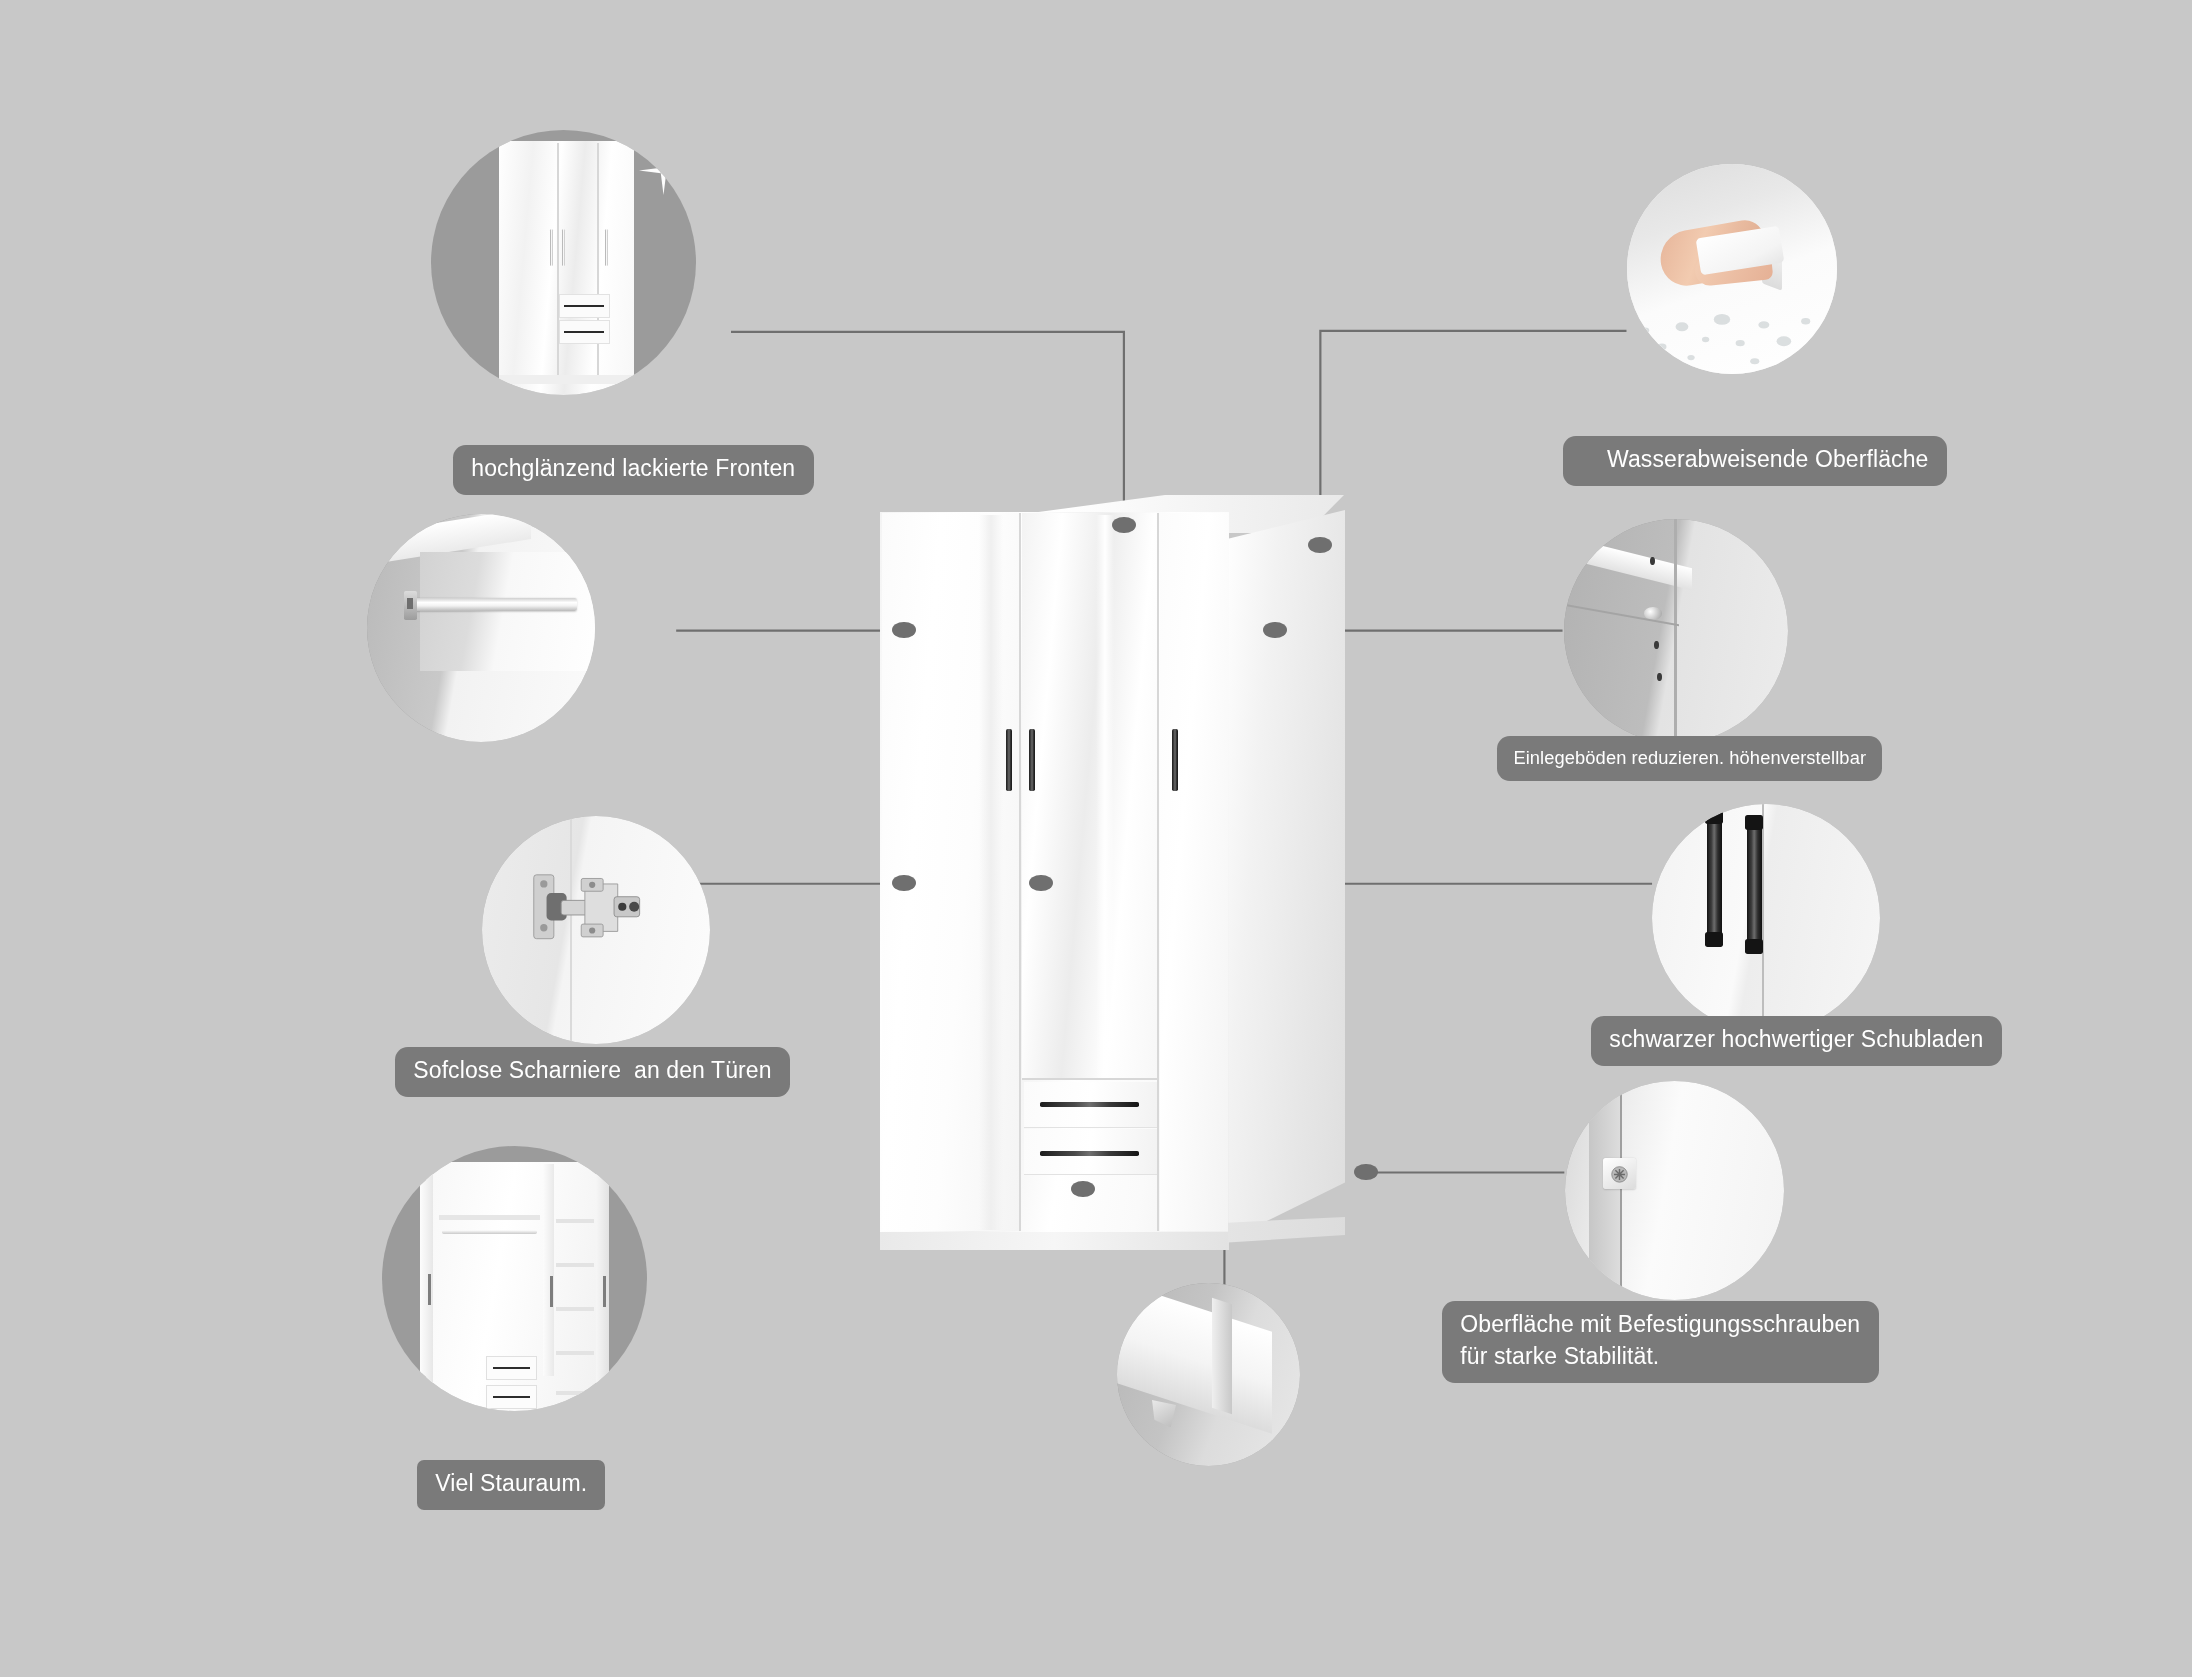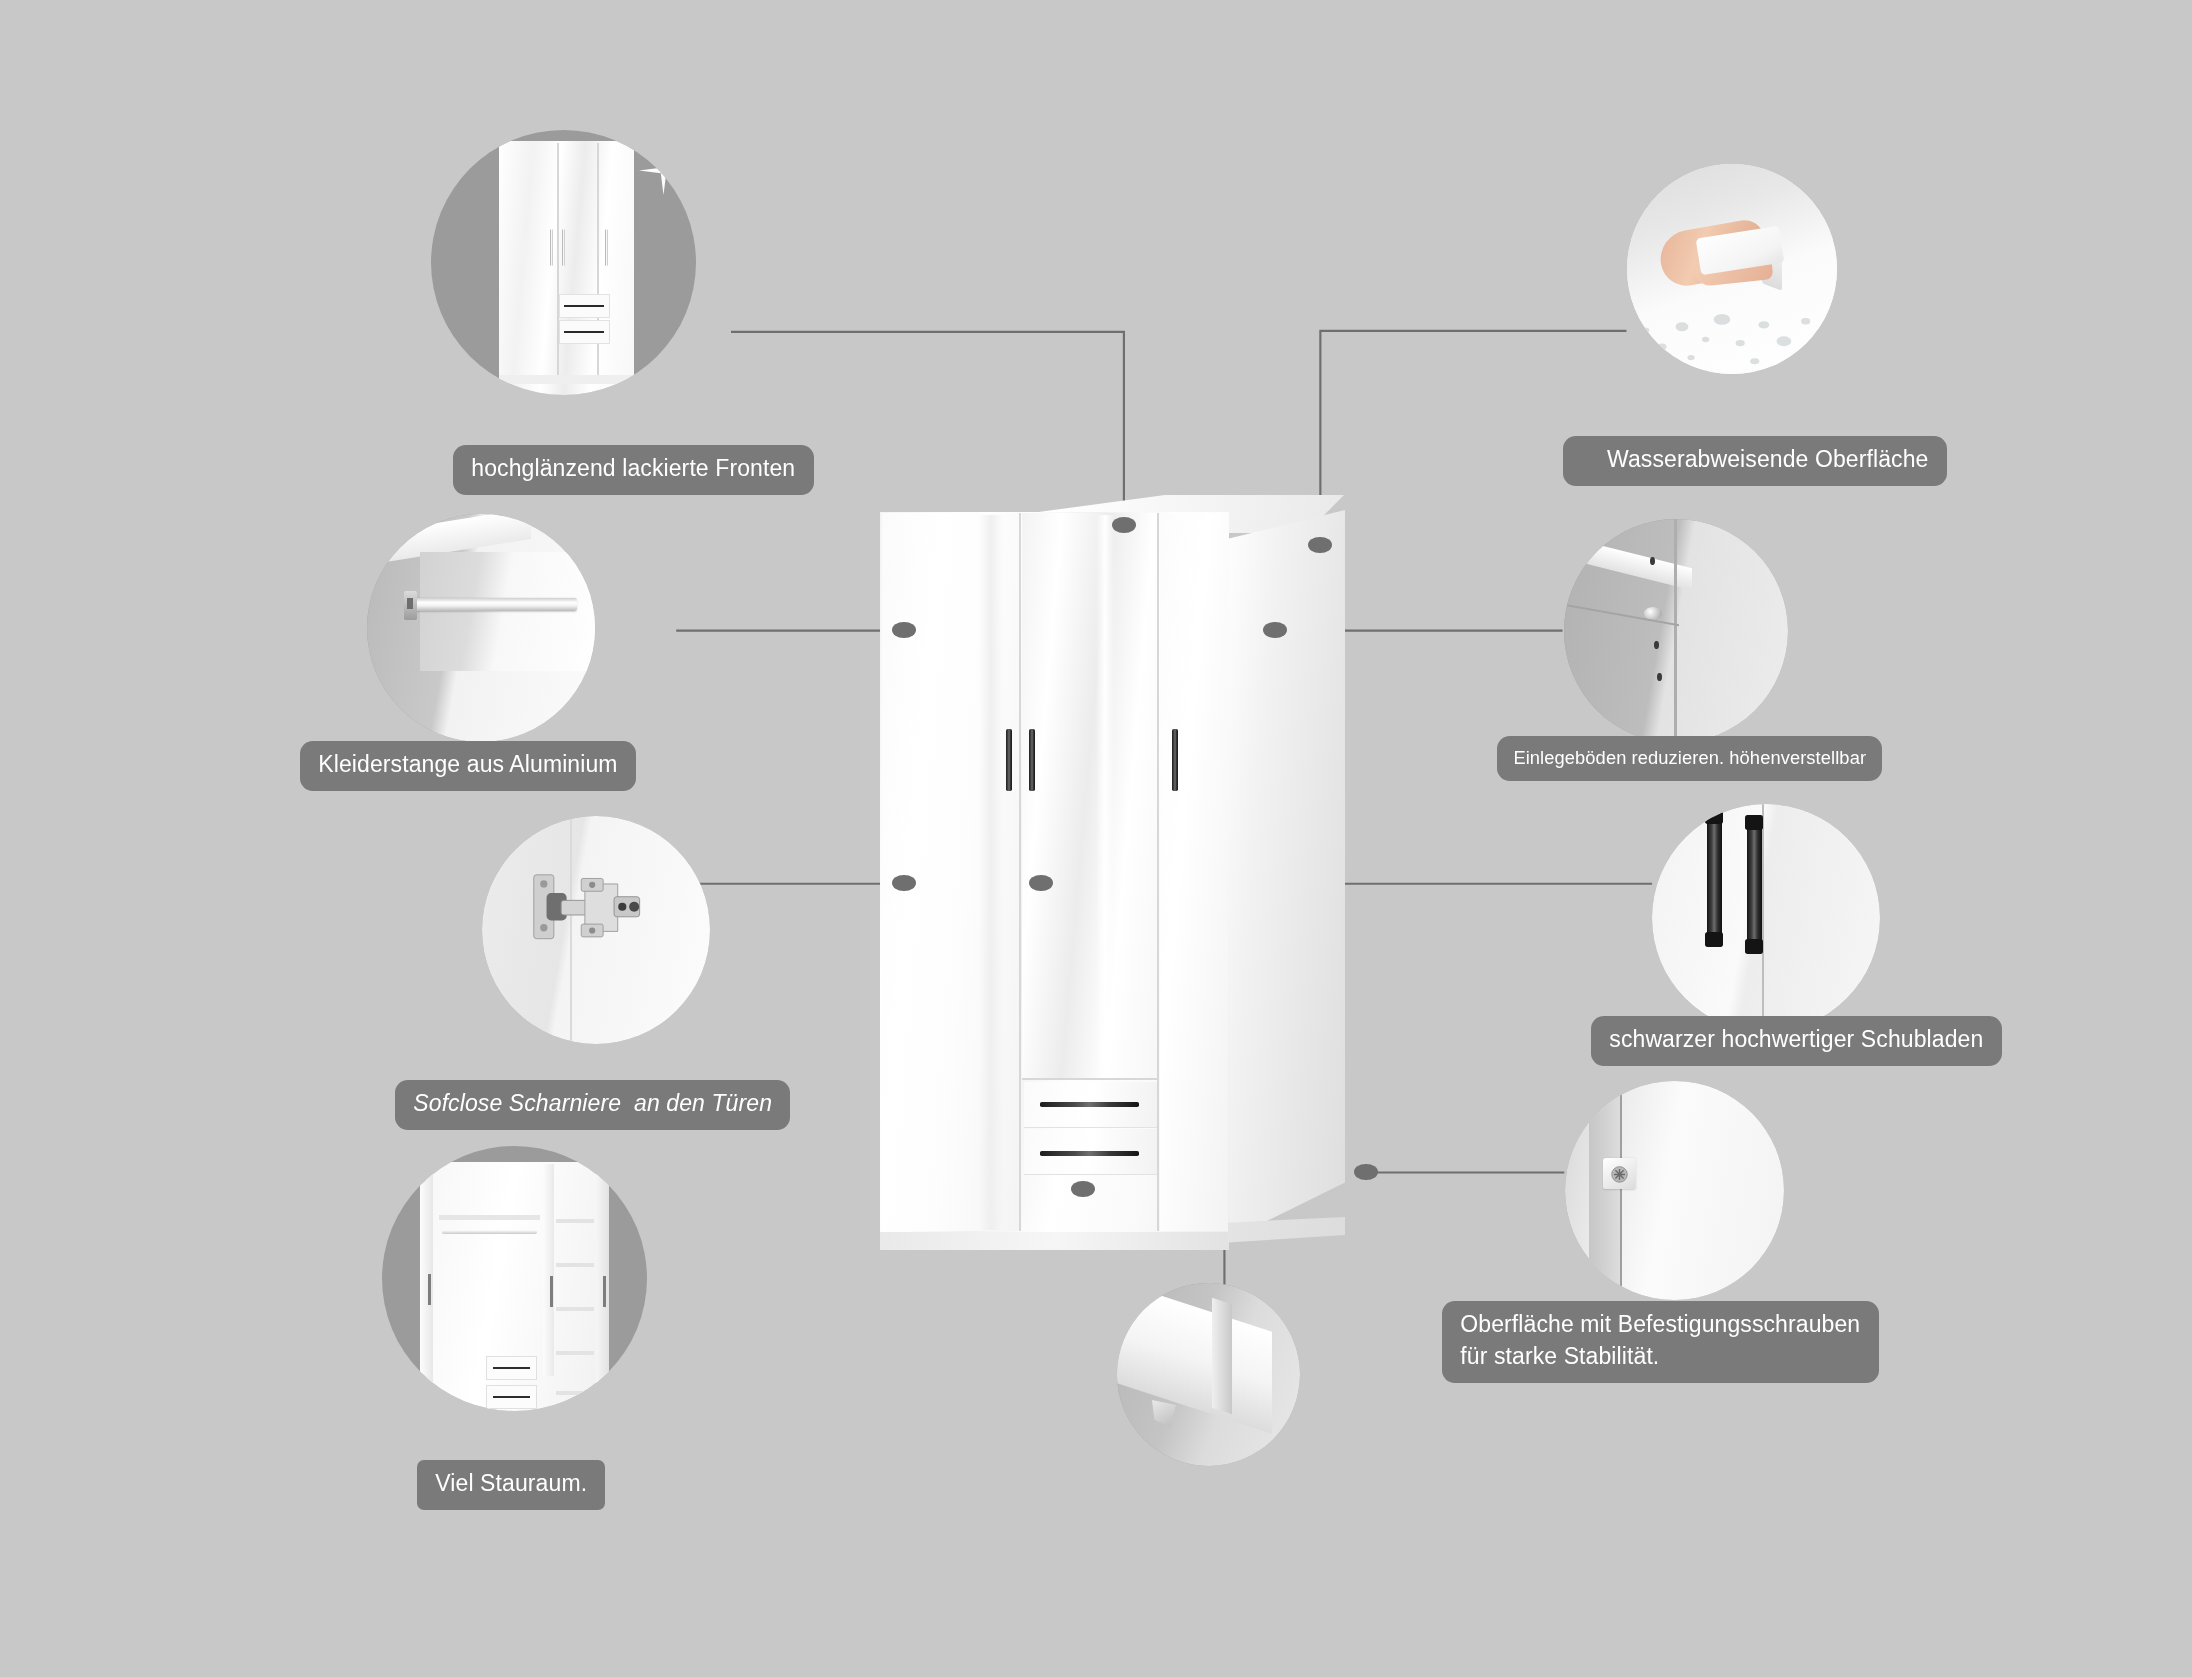--- a/index.html
+++ b/index.html
@@ -194,21 +194,20 @@
 
       <div style="position:absolute;left:44px;top:84px;width:166px;height:12.8px;
                   background:linear-gradient(180deg,#cfcfcf 0%,#ffffff 35%,#f2f2f2 60%,#b9b9b9 100%);
                   border-radius:2.7px;box-shadow:0 0.9px 1.8px rgba(0,0,0,.18);"></div>
 
       <div style="position:absolute;left:37px;top:77px;width:12.8px;height:29px;
                   background:linear-gradient(180deg,#dcdcdc,#9c9c9c);border-radius:1.8px;"></div>
       <div style="position:absolute;left:40px;top:84px;width:5.5px;height:11px;background:#6e6e6e;"></div>
     </div>
   </div>
-  <div class="pill" style="left:300px; top:741px;">Kleiderstange aus Aluminium</div>
 
   <div class="circle" style="left:1564px; top:519px; width:224px; height:224px;">
     <div class="inner" style="background:linear-gradient(100deg,#b2b2b2 0%,#bdbdbd 44%,#e3e3e3 50%,#ececec 100%);">
       <div style="position:absolute;left:0;top:25.6px;width:128px;height:22px;
                   background:linear-gradient(180deg,#ffffff,#e2e2e2);transform:skewY(14deg) translateY(7.3px);"></div>
       <div style="position:absolute;left:110px;top:0;width:2.7px;height:224px;background:#aeaeae;"></div>
 
       <div style="position:absolute;left:80px;top:88px;width:18.3px;height:12.8px;
                   background:radial-gradient(circle at 35% 35%,#ffffff,#9a9a9a);border-radius:50%;"></div>
 
@@ -238,21 +237,21 @@
             <circle cx="68" cy="13" r="3.4" fill="#8c8c8c"></circle>
             <circle cx="68" cy="63" r="3.4" fill="#8c8c8c"></circle>
             <rect x="92" y="26" width="28" height="22" rx="3" fill="#c8c8c8" stroke="#8f8f8f"></rect>
             <circle cx="101" cy="37" r="4.5" fill="#3d3d3d"></circle>
             <circle cx="114" cy="37" r="5.5" fill="#4a4a4a"></circle>
           </g>
         </svg>
       </div>
     </div>
   </div>
-  <div class="pill" style="left:395px; top:1080px;font-style:italic;">Sofclose Scharniere  an den Türen</div>
+  <div class="pill" style="left:395px; top:1047px;">Sofclose Scharniere  an den Türen</div>
 
   <div class="circle" style="left:1652px; top:804px; width:228px; height:228px;">
     <div class="inner" style="background:linear-gradient(100deg,#f3f3f3 0%,#fafafa 42%,#ededed 47%,#f6f6f6 100%);">
       <div style="position:absolute;left:110px;top:0;width:1.8px;height:228px;background:#bdbdbd;"></div>
       <div style="position:absolute;left:55px;top:5.5px;width:14.6px;height:137px;
                   background:linear-gradient(90deg,#141414 0%,#3e3e3e 30%,#6d6d6d 48%,#2e2e2e 72%,#101010 100%);
                   border-radius:2.7px;"></div>
       <div style="position:absolute;left:53px;top:5.5px;width:18.3px;height:14.6px;background:#141414;border-radius:2.7px;"></div>
       <div style="position:absolute;left:53px;top:128px;width:18.3px;height:14.6px;background:#141414;border-radius:2.7px;"></div>
       <div style="position:absolute;left:95px;top:11px;width:14.6px;height:139px;

